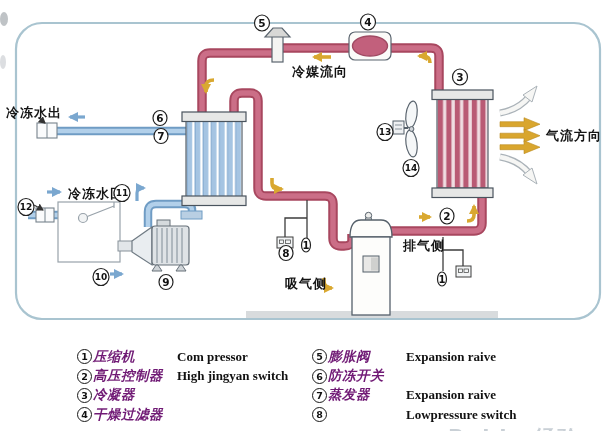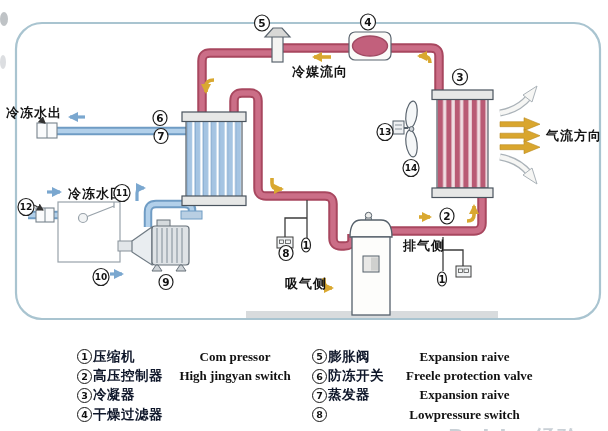--- a/index.html
+++ b/index.html
@@ -24,22 +24,22 @@
   .legend-col{position:absolute;top:0;}
   .legend-col.left{left:77px;width:216px;}
   .legend-col.right{left:312px;width:211px;}
   .legend-row{display:flex;align-items:center;height:19.4px;}
   .zh-wrap{display:flex;align-items:center;flex:0 0 auto;}
   .legend-col.left  .zh-wrap{width:100px;}
   .legend-col.right .zh-wrap{width:94px;}
   .lnum{flex:0 0 auto;width:13px;height:13px;border:1.3px solid #1a1a1a;border-radius:50%;
         display:inline-flex;align-items:center;justify-content:center;
         font-size:9.5px;font-weight:800;color:#111;margin-right:1px;}
-  .lzh{font-size:13.5px;font-weight:800;color:#0f172a;letter-spacing:0.5px;white-space:nowrap;}
-  .len{flex:1;text-align:center;font-family:"Liberation Serif","DejaVu Serif",serif;
+  .lzh{font-size:13.5px;font-weight:800;color:#701a75;letter-spacing:0.5px;white-space:nowrap;font-style:italic;}
+  .len{flex:1;font-family:"Liberation Serif","DejaVu Serif",serif;
        font-weight:700;font-size:13px;color:#111;white-space:nowrap;}
 
   
   .watermark{position:absolute;left:448px;top:388px;width:160px;pointer-events:none;margin-top:36px;}
   .wm-main{font-size:21px;font-weight:800;color:rgba(148,162,173,0.50);
            letter-spacing:2px;text-shadow:0 0 2px #fff,0 0 1px #fff;white-space:nowrap;}
   .wm-url{font-size:10.5px;font-weight:700;color:rgba(160,173,182,0.55);
           letter-spacing:1px;margin-top:2px;margin-left:6px;}
 </style>
 </head>
@@ -295,21 +295,20 @@
             <span class="lnum">5</span>
             <span class="lzh">膨胀阀</span>
           </span>
       <span class="len">Expansion raive</span>
     </div>
     <div class="legend-row">
       <span class="zh-wrap">
             <span class="lnum">6</span>
             <span class="lzh">防冻开关</span>
           </span>
-      <span class="len">Freele protection valve</span>
     </div>
     <div class="legend-row">
       <span class="zh-wrap">
             <span class="lnum">7</span>
             <span class="lzh">蒸发器</span>
           </span>
       <span class="len">Expansion raive</span>
     </div>
     <div class="legend-row">
       <span class="zh-wrap">

